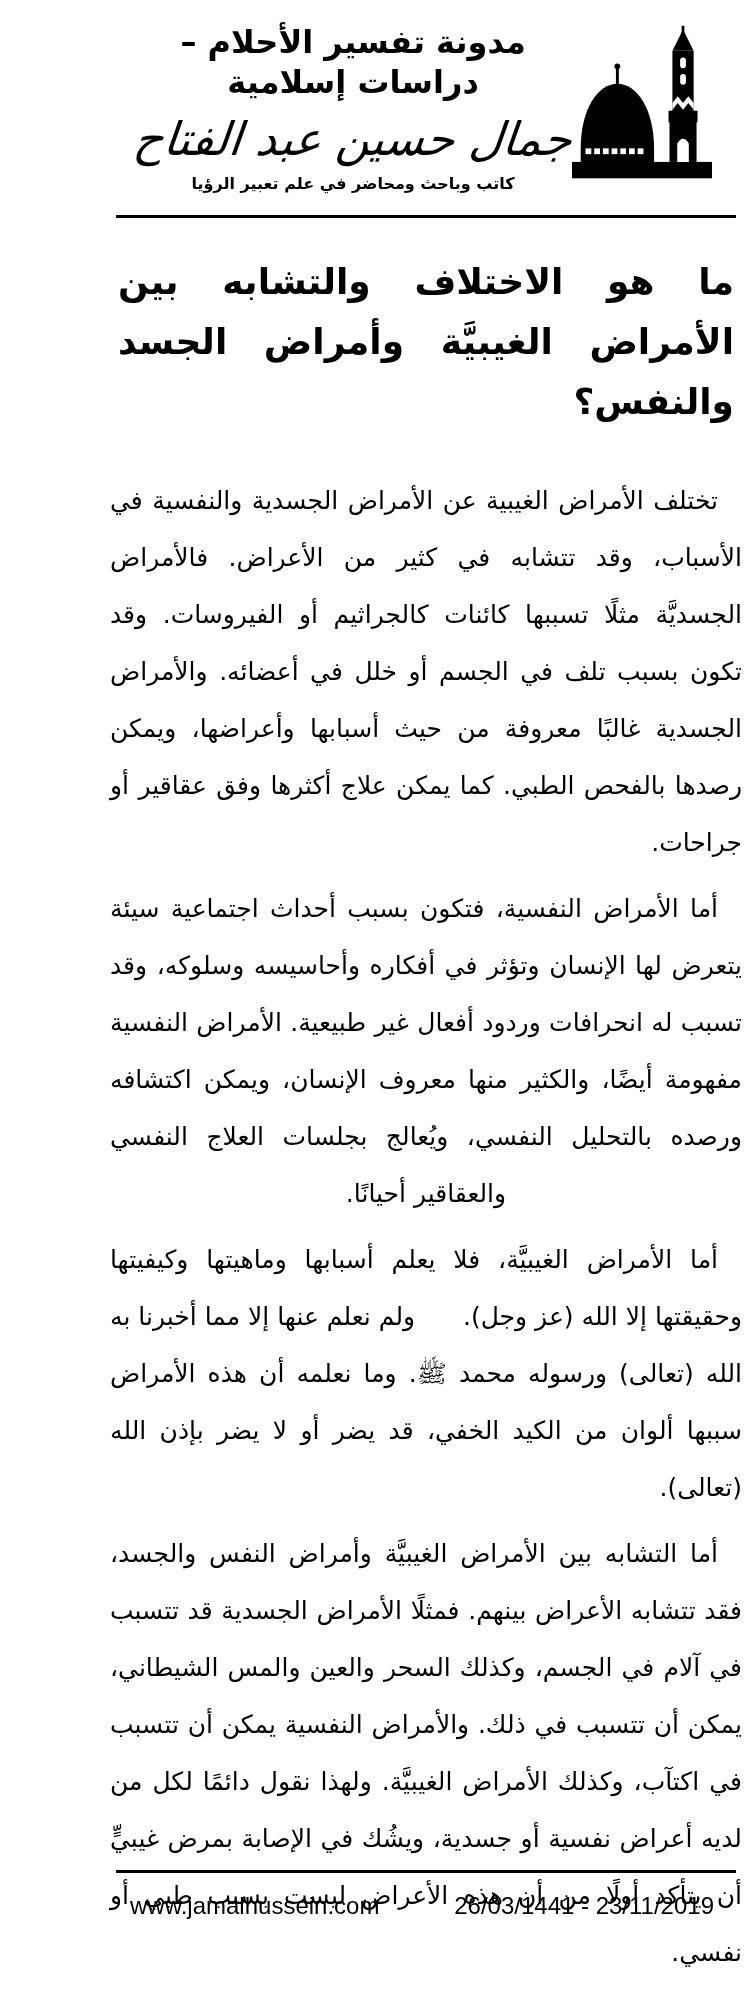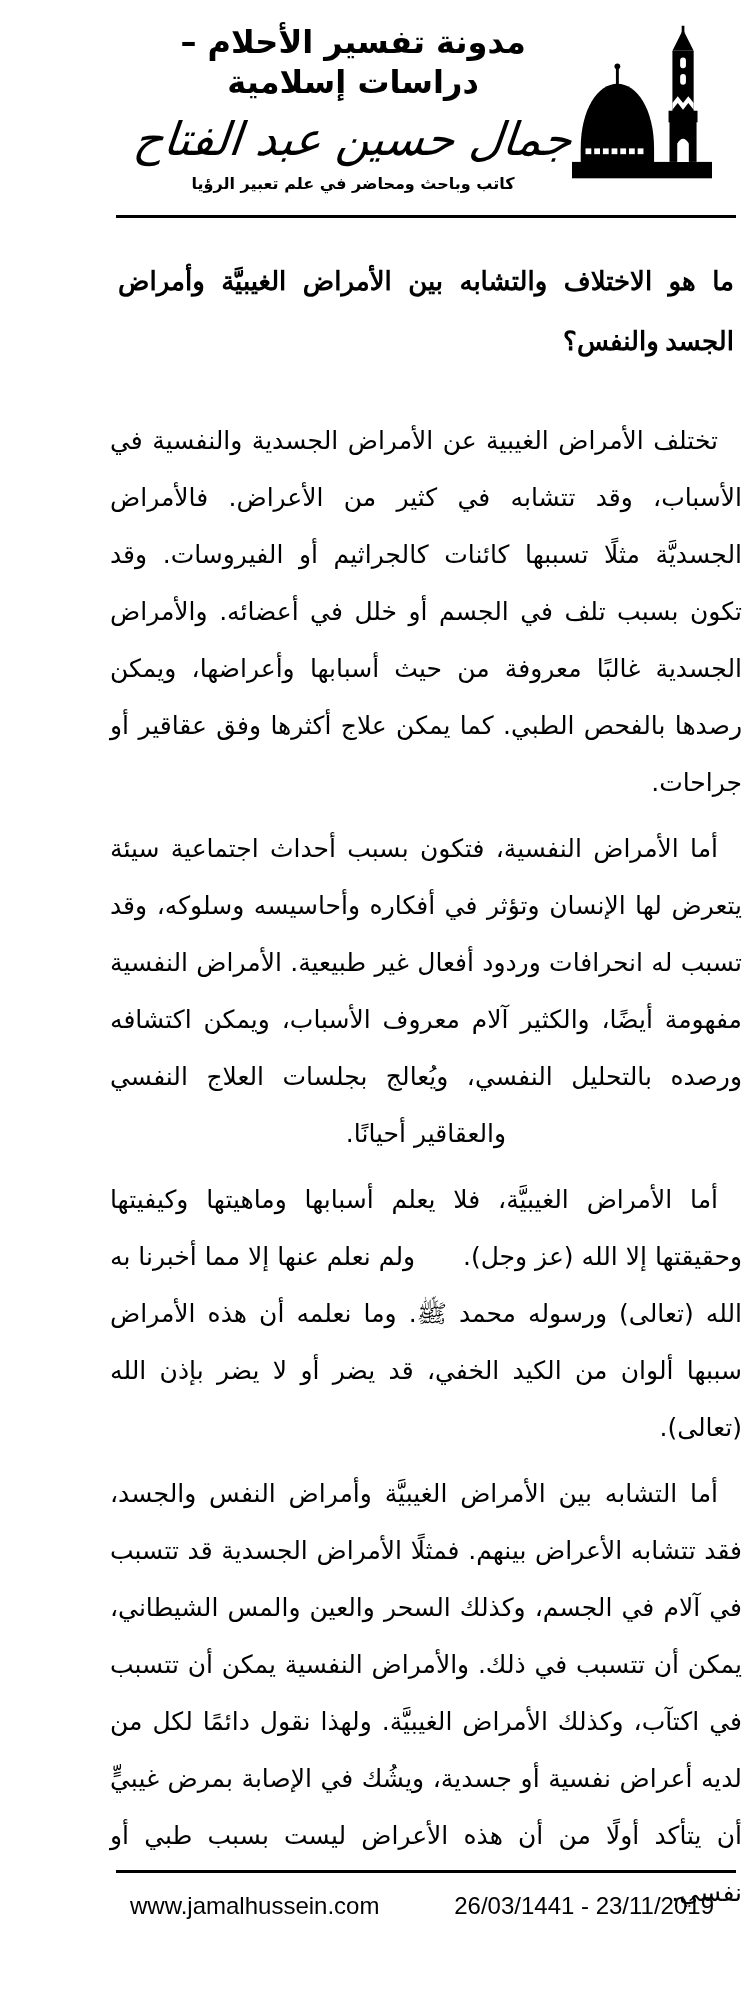--- a/index.html
+++ b/index.html
@@ -22,22 +22,22 @@
   
   .section-title {
     width:430px; margin:46px auto 0 0; 
     margin-right:auto; margin-left:0;
     text-align:center; font-size:31px; font-weight:bold;
   }
   .rule { height:3px; background:#000; margin:22px 14px 0; }
 
   
   .article-heading {
-    margin:34px 16px 0; font-size:26px; font-weight:bold;
-    line-height:60px; text-align:justify; text-justify:inter-word;font-family:Liberation Serif, serif;
+    margin:34px 16px 0; font-size:36px; font-weight:bold;
+    line-height:60px; text-align:justify; text-justify:inter-word;
   }
   .article-body {
     margin:40px 8px 0; font-size:25px; line-height:57px;
     text-align:justify; text-justify:inter-word;
   }
   .article-body p { margin:0 0 9px; text-indent:24px; }
   .article-body p.center-last { text-align-last:center; }
 
   
   .footer-rule { position:absolute; left:14px; right:14px; top:1870px; height:3px; background:#000; }
@@ -91,21 +91,21 @@
     </div>
   </div>
 
 
   <div class="rule"></div>
 
   <div class="article-heading">ما هو الاختلاف والتشابه بين الأمراض الغيبيَّة وأمراض الجسد والنفس؟</div>
 
   <div class="article-body">
     <p>تختلف الأمراض الغيبية عن الأمراض الجسدية والنفسية في الأسباب، وقد تتشابه في كثير من الأعراض. فالأمراض الجسديَّة مثلًا تسببها كائنات كالجراثيم أو الفيروسات. وقد تكون بسبب تلف في الجسم أو خلل في أعضائه. والأمراض الجسدية غالبًا معروفة من حيث أسبابها وأعراضها، ويمكن رصدها بالفحص الطبي. كما يمكن علاج أكثرها وفق عقاقير أو جراحات.</p>
-    <p class="center-last">أما الأمراض النفسية، فتكون بسبب أحداث اجتماعية سيئة يتعرض لها الإنسان وتؤثر في أفكاره وأحاسيسه وسلوكه، وقد تسبب له انحرافات وردود أفعال غير طبيعية. الأمراض النفسية مفهومة أيضًا، والكثير آلام معروف الأسباب، ويمكن اكتشافه ورصده بالتحليل النفسي، ويُعالج بجلسات العلاج النفسي والعقاقير أحيانًا.</p>
+    <p class="center-last">أما الأمراض النفسية، فتكون بسبب أحداث اجتماعية سيئة يتعرض لها الإنسان وتؤثر في أفكاره وأحاسيسه وسلوكه، وقد تسبب له انحرافات وردود أفعال غير طبيعية. الأمراض النفسية مفهومة أيضًا، والكثير منها معروف الإنسان، ويمكن اكتشافه ورصده بالتحليل النفسي، ويُعالج بجلسات العلاج النفسي والعقاقير أحيانًا.</p>
     <p>أما الأمراض الغيبيَّة، فلا يعلم أسبابها وماهيتها وكيفيتها وحقيقتها إلا الله (عز وجل).&nbsp;&nbsp;&nbsp;&nbsp;&nbsp; ولم نعلم عنها إلا مما أخبرنا به الله (تعالى) ورسوله محمد ﷺ. وما نعلمه أن هذه الأمراض سببها ألوان من الكيد الخفي، قد يضر أو لا يضر بإذن الله (تعالى).</p>
     <p>أما التشابه بين الأمراض الغيبيَّة وأمراض النفس والجسد، فقد تتشابه الأعراض بينهم. فمثلًا الأمراض الجسدية قد تتسبب في آلام في الجسم، وكذلك السحر والعين والمس الشيطاني، يمكن أن تتسبب في ذلك. والأمراض النفسية يمكن أن تتسبب في اكتآب، وكذلك الأمراض الغيبيَّة. ولهذا نقول دائمًا لكل من لديه أعراض نفسية أو جسدية، ويشُك في الإصابة بمرض غيبيٍّ أن يتأكد أولًا من أن هذه الأعراض ليست بسبب طبي أو نفسي.</p>
   </div>
 
   <div class="footer-rule"></div>
   <div class="footer">
     <span>www.jamalhussein.com</span>
     <span>26/03/1441 - 23/11/2019</span>
   </div>
 

